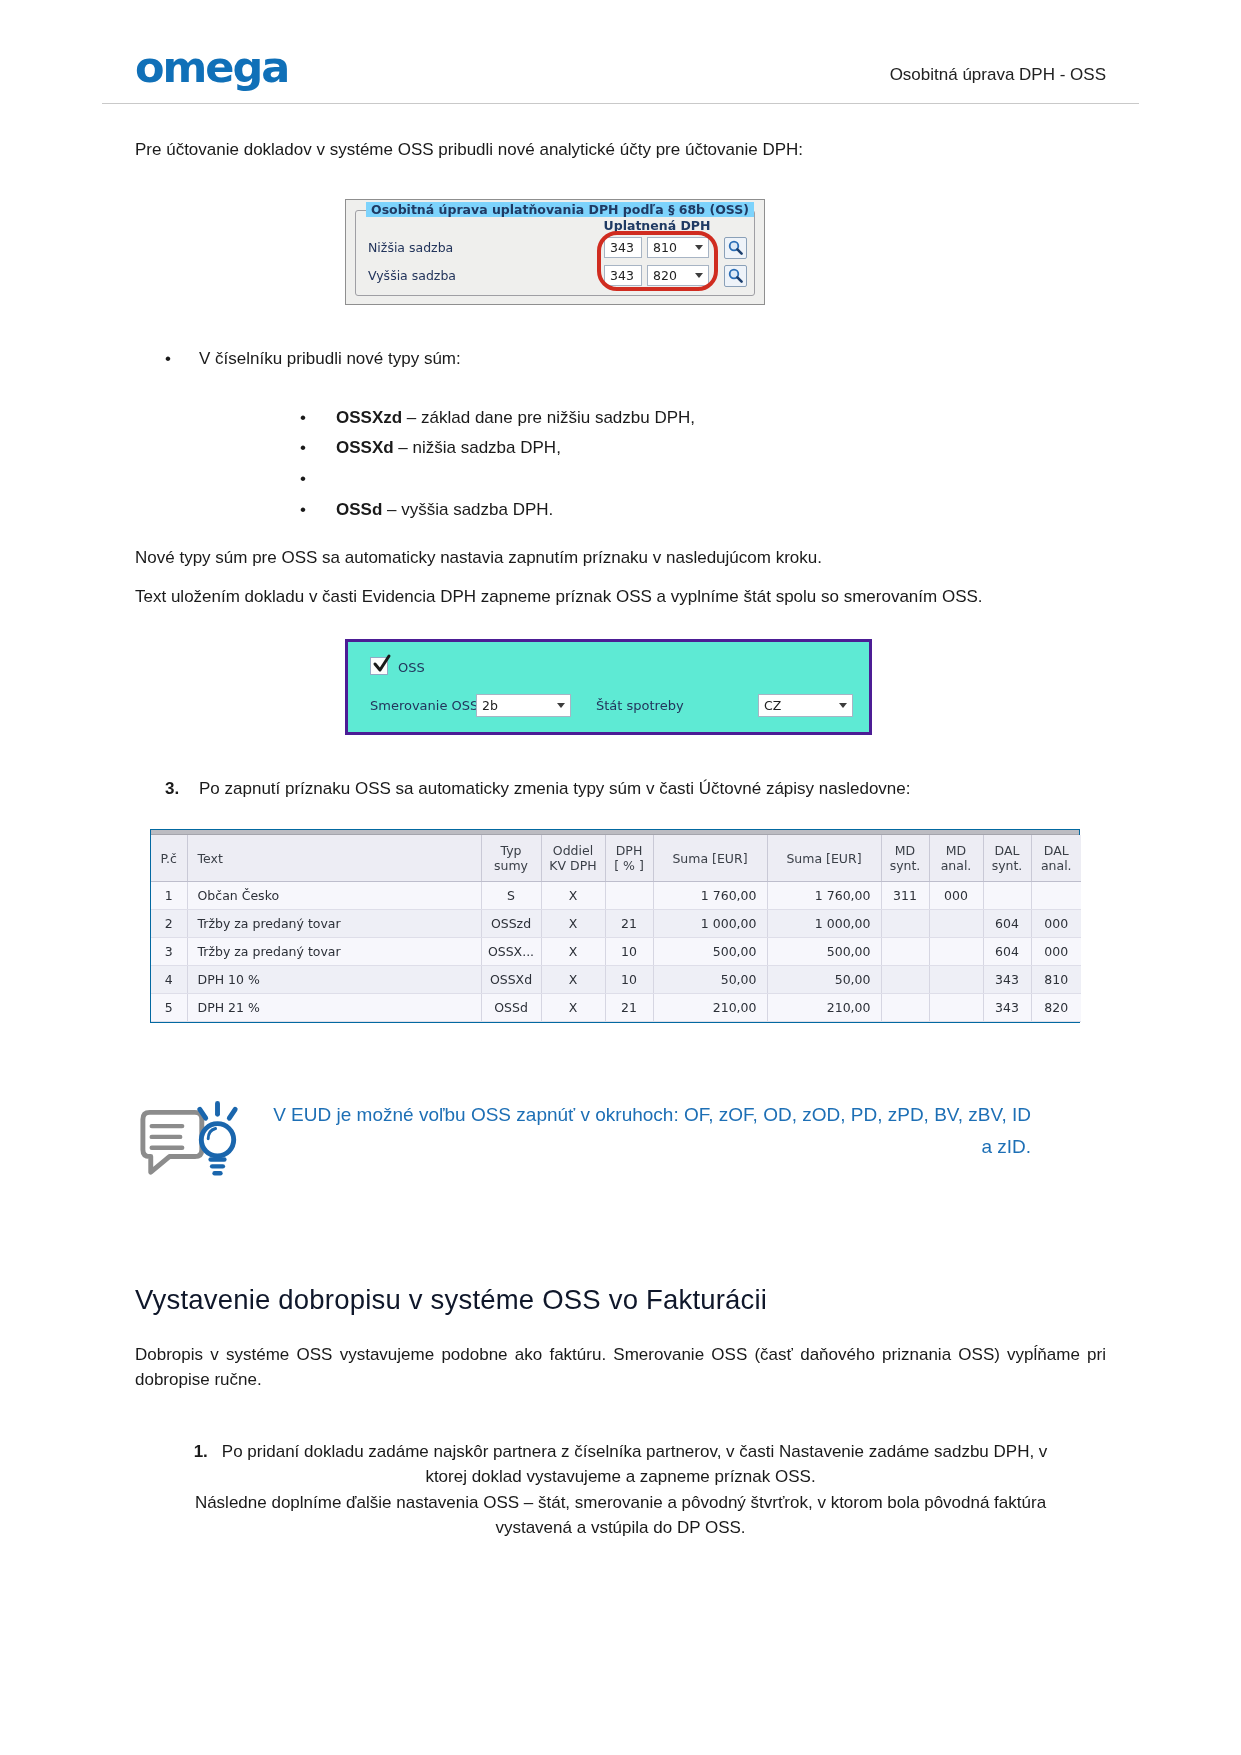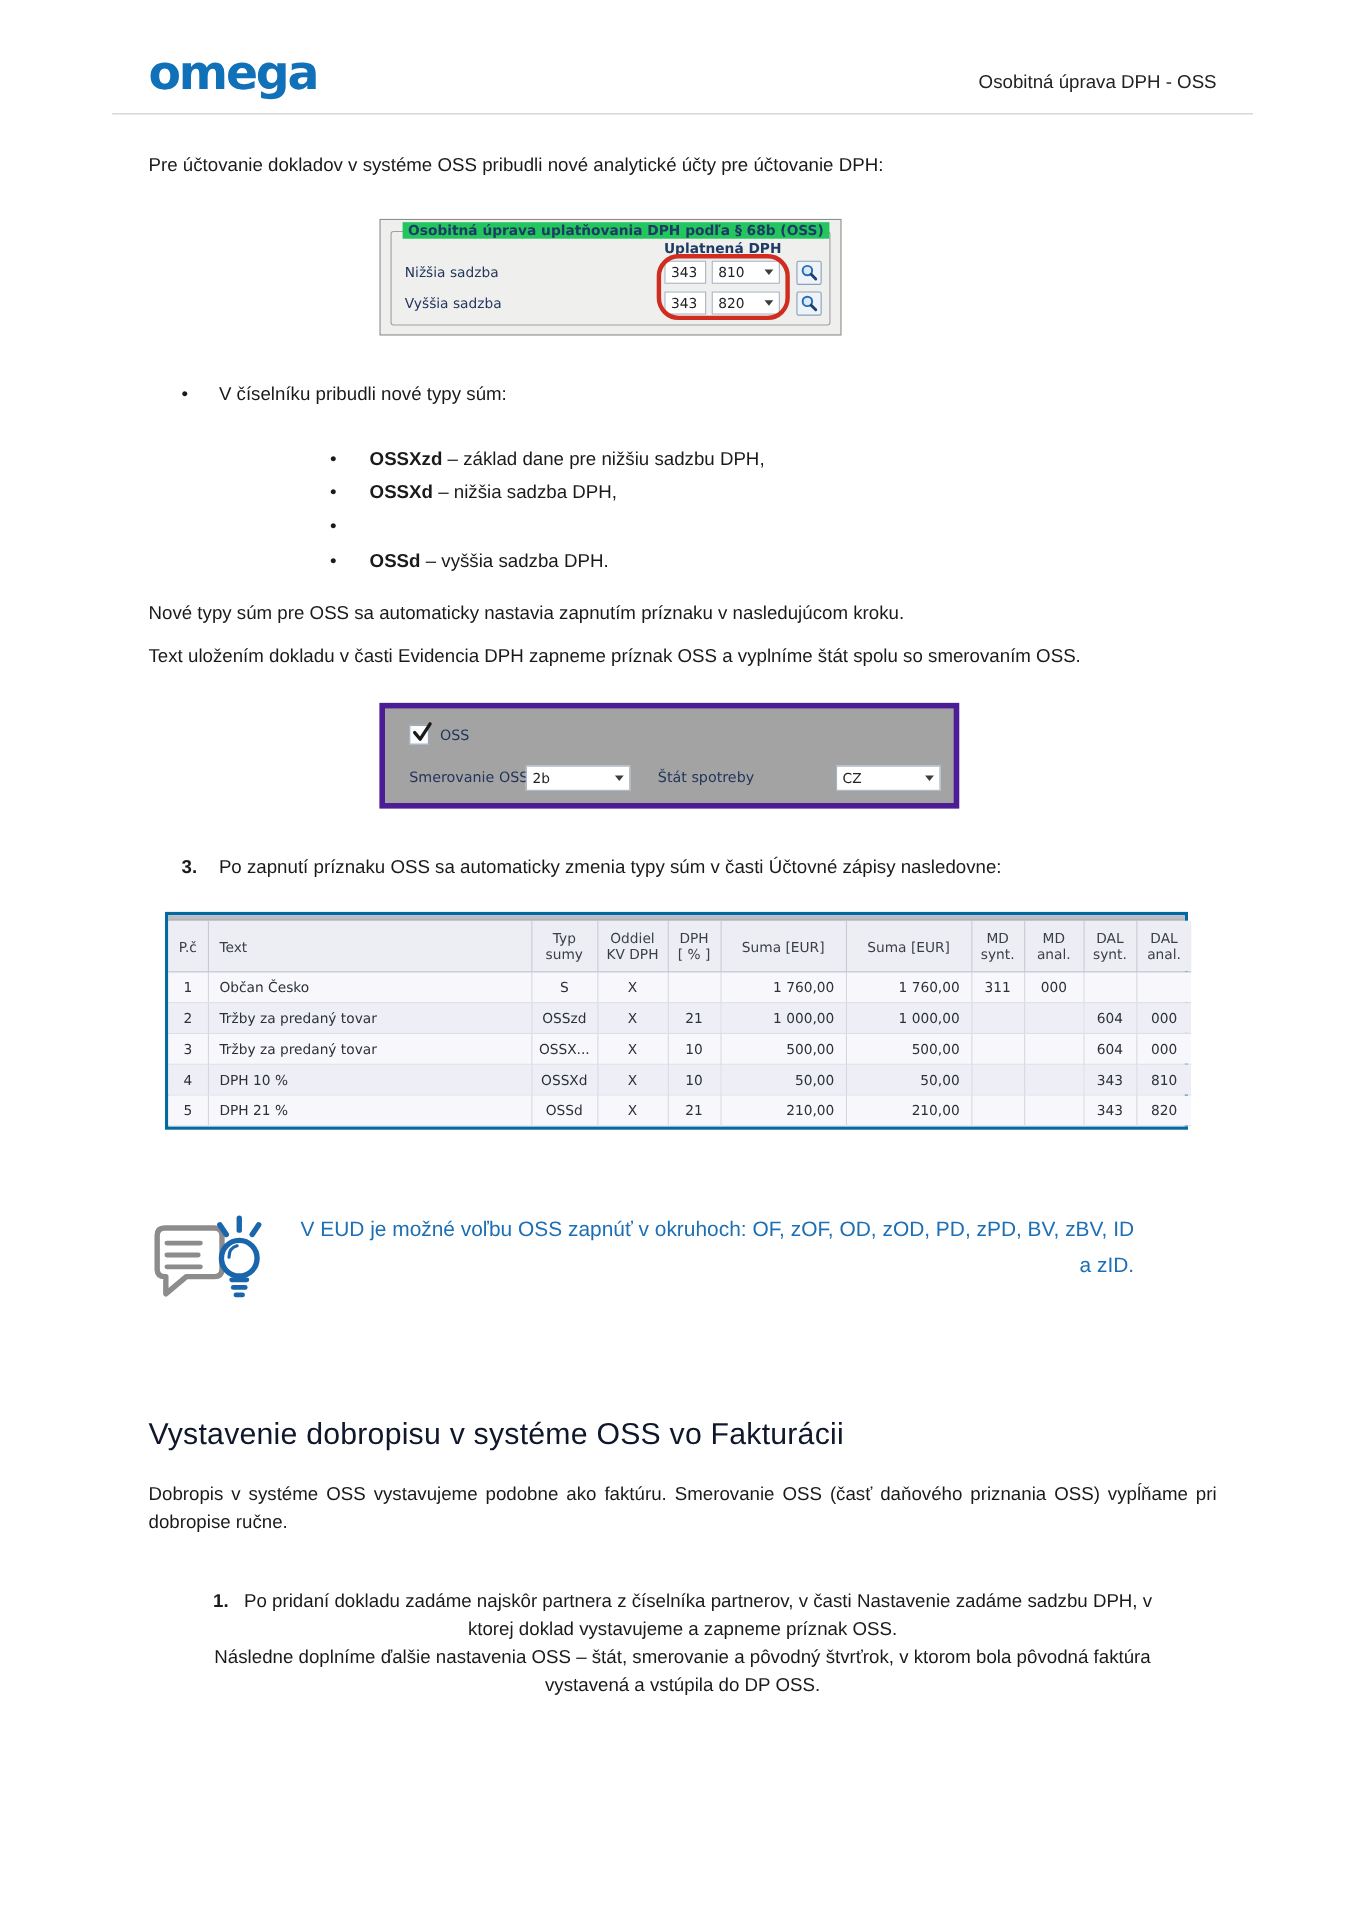--- a/index.html
+++ b/index.html
@@ -23,21 +23,21 @@
   .para { line-height:1.5; }
   .intro { margin-top:33px; }
   .justify { text-align:justify; }
 
   
   .shot1 { position:relative; margin:36px 0 0 210px; width:420px; height:106px;
            background:#efefed; border:1px solid #8f8f8f;
            font-family:"DejaVu Sans", sans-serif; font-size:12.5px; color:#23355c; }
   .groupbox { position:absolute; left:9px; right:9px; top:10px; bottom:8px;
               border:1px solid #9f9fa4; border-radius:3px; }
-  .group-title { position:absolute; top:2px; left:20px; background:#22c55e; padding:0 5px;
+  .group-title { position:absolute; top:2px; left:20px; background:#7dd3fc; padding:0 5px;
                  font-weight:bold; color:#1f3a63; font-size:12.5px; white-space:nowrap; }
   .col-header { position:absolute; top:18px; left:252px; width:118px; text-align:center;
                 font-weight:bold; color:#1f3a63; }
   .p1-label1 { position:absolute; left:22px; top:40px; }
   .p1-label2 { position:absolute; left:22px; top:68px; }
   .tfield { position:absolute; width:38px; height:21px; background:#fff; border:1px solid #a7b4c4;
             font-size:12.5px; color:#222; display:flex; align-items:center; padding-left:5px; }
   .combo { position:absolute; width:62px; height:21px; background:#fff; border:1px solid #a7b4c4;
            font-size:12.5px; color:#222; display:flex; align-items:center; padding:0 5px; }
   .combo .arrow { margin-left:auto; width:0; height:0; border-left:4px solid transparent;
@@ -54,37 +54,37 @@
   .bullet-dot { width:34px; flex:none; }
   .subbullets { list-style:none; margin:38px 0 0 165px; }
   .subbullets li { display:flex; margin-bottom:8px; line-height:1.35; }
   .subbullets .bullet-dot { width:36px; }
   .term { font-weight:bold; }
   .para-auto { margin-top:23px; }
   .para-pred { margin-top:13px; }
 
   
   .shot2 { position:relative; margin:30px 0 0 210px; width:527px; height:96px;
-           background:#a3a3a3; border:5px solid #4c1d95;
+           background:#5eead4; border:3px solid #4c1d95;
            font-family:"DejaVu Sans", sans-serif; font-size:13px; color:#23355c; }
   .chk { position:absolute; left:22px; top:15px; width:18px; height:18px; background:#fdfdfd;
          border:1px solid #93a9c4; }
   .chk svg { position:absolute; left:1px; top:-6px; overflow:visible; }
   .chk-label { position:absolute; left:50px; top:18px; }
   .s2-label1 { position:absolute; left:22px; top:56px; }
   .s2-combo1 { position:absolute; left:128px; top:52px; width:95px; height:23px; }
   .s2-label2 { position:absolute; left:248px; top:56px; }
   .s2-combo2 { position:absolute; left:410px; top:52px; width:95px; height:23px; }
 
   
   .step3 { margin:44px 0 0 30px; display:flex; }
   .step3 .num { font-weight:bold; width:34px; flex:none; }
 
   
-  .grid-wrap { margin:30px 0 0 15px; width:930px; border:3px solid #0369a1; background:#fff; }
+  .grid-wrap { margin:30px 0 0 15px; width:930px; border:1px solid #0369a1; background:#fff; }
   .grid-topbar { height:5px; background:#bcbcc2; border-bottom:1px solid #a5a5ad; }
   table.grid { width:100%; border-collapse:collapse; table-layout:fixed;
                font-family:"DejaVu Sans", sans-serif; font-size:12.5px; color:#2c3038; }
   table.grid th { background:#ededf4; font-weight:normal; color:#3a3f47; white-space:pre-line;
                   border-right:1px solid #c9c9d6; border-bottom:1px solid #bdbdcc;
                   height:46px; vertical-align:middle; text-align:center; padding:2px 4px; }
   table.grid th:nth-child(2) { text-align:left; padding-left:10px; }
   table.grid td { border-right:1px solid #d6d6e2; border-bottom:1px solid #dedee9;
                   height:28px; padding:2px 6px; text-align:center; overflow:hidden; white-space:nowrap; }
   table.grid td:nth-child(2) { text-align:left; padding-left:10px; }

